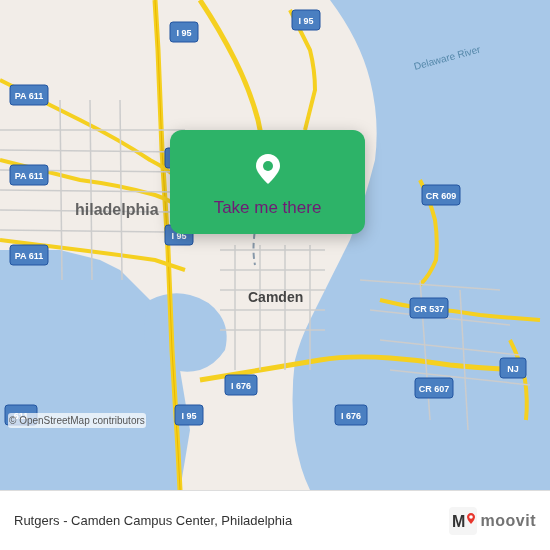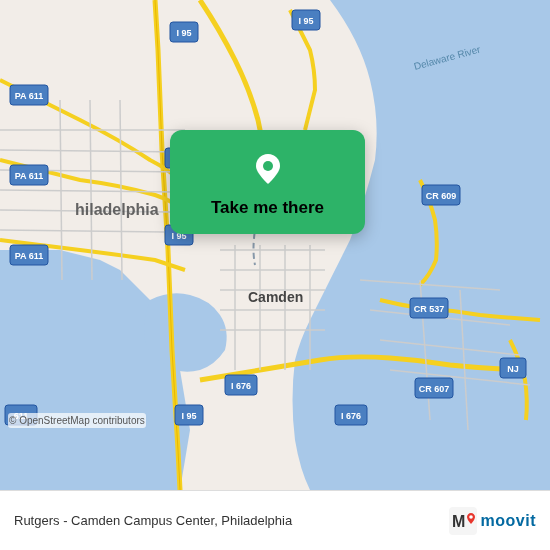--- a/index.html
+++ b/index.html
@@ -42,23 +42,23 @@
       cursor: pointer;
     }
 
     #popup-pin {
       width: 40px;
       height: 40px;
       margin-bottom: 10px;
     }
 
     #popup-label {
-      color: #000000;
+      color: #701a75;
       font-size: 17px;
-      font-weight: 700;
+      font-weight: 400;
       white-space: nowrap;
     }
 
     
     #bottom-bar {
       width: 550px;
       height: 60px;
       background: #ffffff;
       display: flex;
       align-items: center;
@@ -74,21 +74,21 @@
     }
 
     #moovit-icon {
       width: 28px;
       height: 28px;
     }
 
     #moovit-text {
       font-size: 16px;
       font-weight: bold;
-      color: #0369a1;
+      color: #737373;
       letter-spacing: 0.5px;
     }
 
     #location-name {
       font-size: 13px;
       color: #333;
       flex: 1;
     }
 
     #osm-credit {

